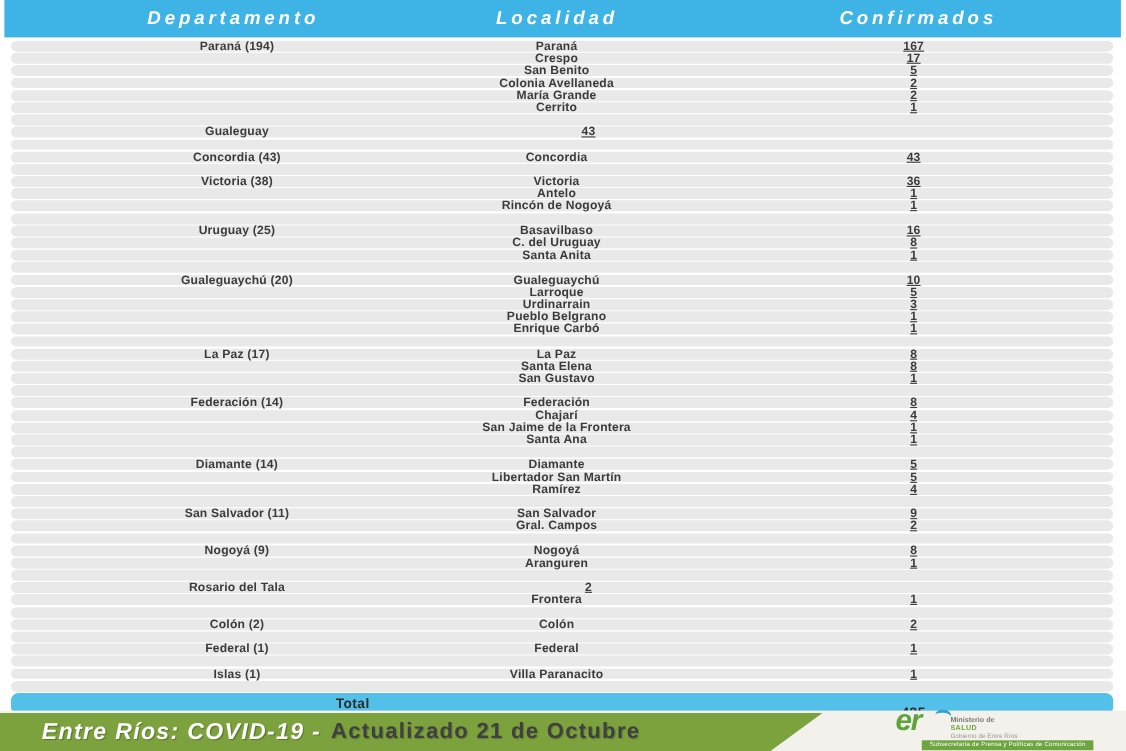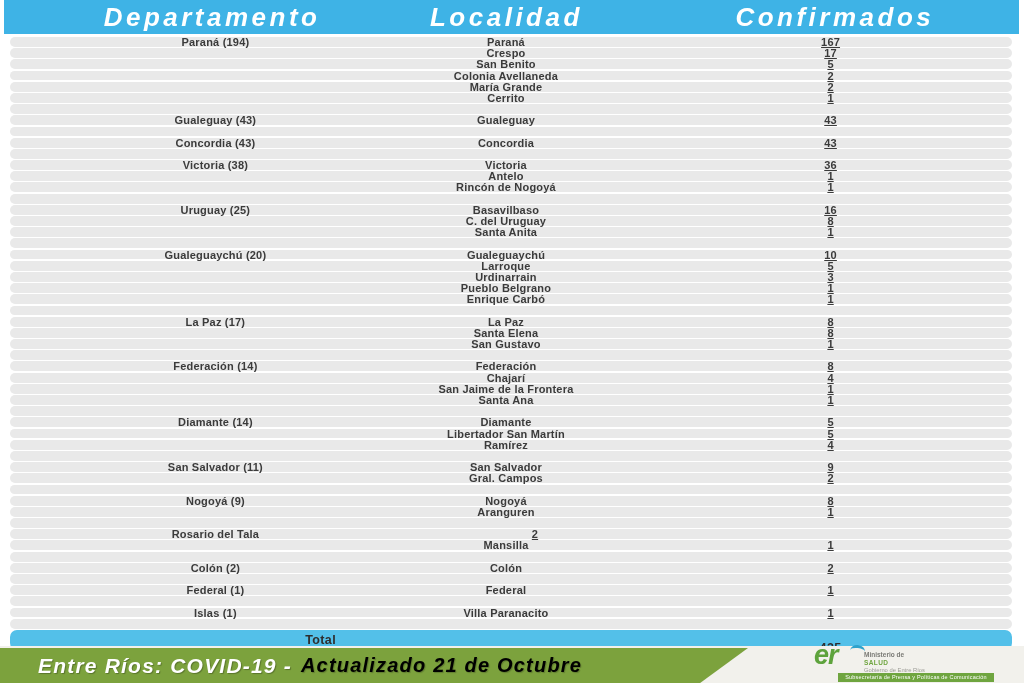--- a/index.html
+++ b/index.html
@@ -10,21 +10,21 @@
   .page{position:relative;width:1024px;height:683px;background:#ffffff;}
 
   
   .hdr{
     position:absolute;left:4px;right:5px;top:0;height:34px;
     display:grid;grid-template-columns:41% 17% 42%;align-items:center;
   }
   .hdr .cell{
     display:flex;justify-content:center;align-items:center;
     color:#ffffff;font-weight:bold;font-style:italic;
-    font-size:26px;letter-spacing:3.5px;white-space:nowrap;
+    font-size:17px;letter-spacing:3.5px;white-space:nowrap;
   }
   .hdr .c3{padding-left:58px;}
 
   
   .rows{position:absolute;top:37px;left:10px;right:12px;}
   .row{
     height:9.9px;margin-bottom:1.3px;background:#e9e9e9;border-radius:5.5px;
     display:grid;grid-template-columns:41% 17% 42%;align-items:center;
     font-weight:bold;font-size:11px;color:#3b3b3b;letter-spacing:.2px;
   }
@@ -53,21 +53,21 @@
     position:absolute;left:0;top:2px;width:748px;height:35px;
     clip-path:polygon(0 0,100% 0,93.6% 100%,0 100%);
     display:flex;align-items:center;padding-left:38px;box-sizing:border-box;
     white-space:nowrap;
   }
   .banner .b-bold{
     color:#fff;font-weight:800;font-style:italic;font-size:21px;letter-spacing:1.2px;
     text-shadow:1px 1px 1px rgba(0,0,0,.28);
   }
   .banner .b-italic{
-    color:#000000;font-weight:600;font-style:italic;font-size:20px;letter-spacing:1.2px;
+    color:#404040;font-weight:600;font-size:20px;letter-spacing:1.2px;
     margin-left:9px;text-shadow:1px 1px 1px rgba(0,0,0,.22);
   }
 
   
   .logo{position:absolute;left:812px;top:1px;width:200px;height:36px;}
   .er{
     position:absolute;left:2px;top:-5px;font-size:27px;font-weight:bold;
     font-style:italic;color:#5ea33c;letter-spacing:-1px;line-height:1;
   }
   .er-arc{
@@ -121,21 +121,20 @@
         <div class="cell c2">María Grande</div>
         <div class="cell c3">2</div>
       </div>
       <div class="row">
         <div class="cell c1"></div>
         <div class="cell c2">Cerrito</div>
         <div class="cell c3">1</div>
       </div>
       <div class="row"></div>
       <div class="row">
-        <div class="cell c1">Gualeguay (43)</div>
         <div class="cell c2">Gualeguay</div>
         <div class="cell c3">43</div>
       </div>
       <div class="row"></div>
       <div class="row">
         <div class="cell c1">Concordia (43)</div>
         <div class="cell c2">Concordia</div>
         <div class="cell c3">43</div>
       </div>
       <div class="row"></div>
@@ -271,21 +270,21 @@
         <div class="cell c2">Aranguren</div>
         <div class="cell c3">1</div>
       </div>
       <div class="row"></div>
       <div class="row">
         <div class="cell c2">Rosario del Tala</div>
         <div class="cell c3">2</div>
       </div>
       <div class="row">
         <div class="cell c1"></div>
-        <div class="cell c2">Mansilla</div>
+        <div class="cell c2">Frontera</div>
         <div class="cell c3">1</div>
       </div>
       <div class="row"></div>
       <div class="row">
         <div class="cell c1">Colón (2)</div>
         <div class="cell c2">Colón</div>
         <div class="cell c3">2</div>
       </div>
       <div class="row"></div>
       <div class="row">

